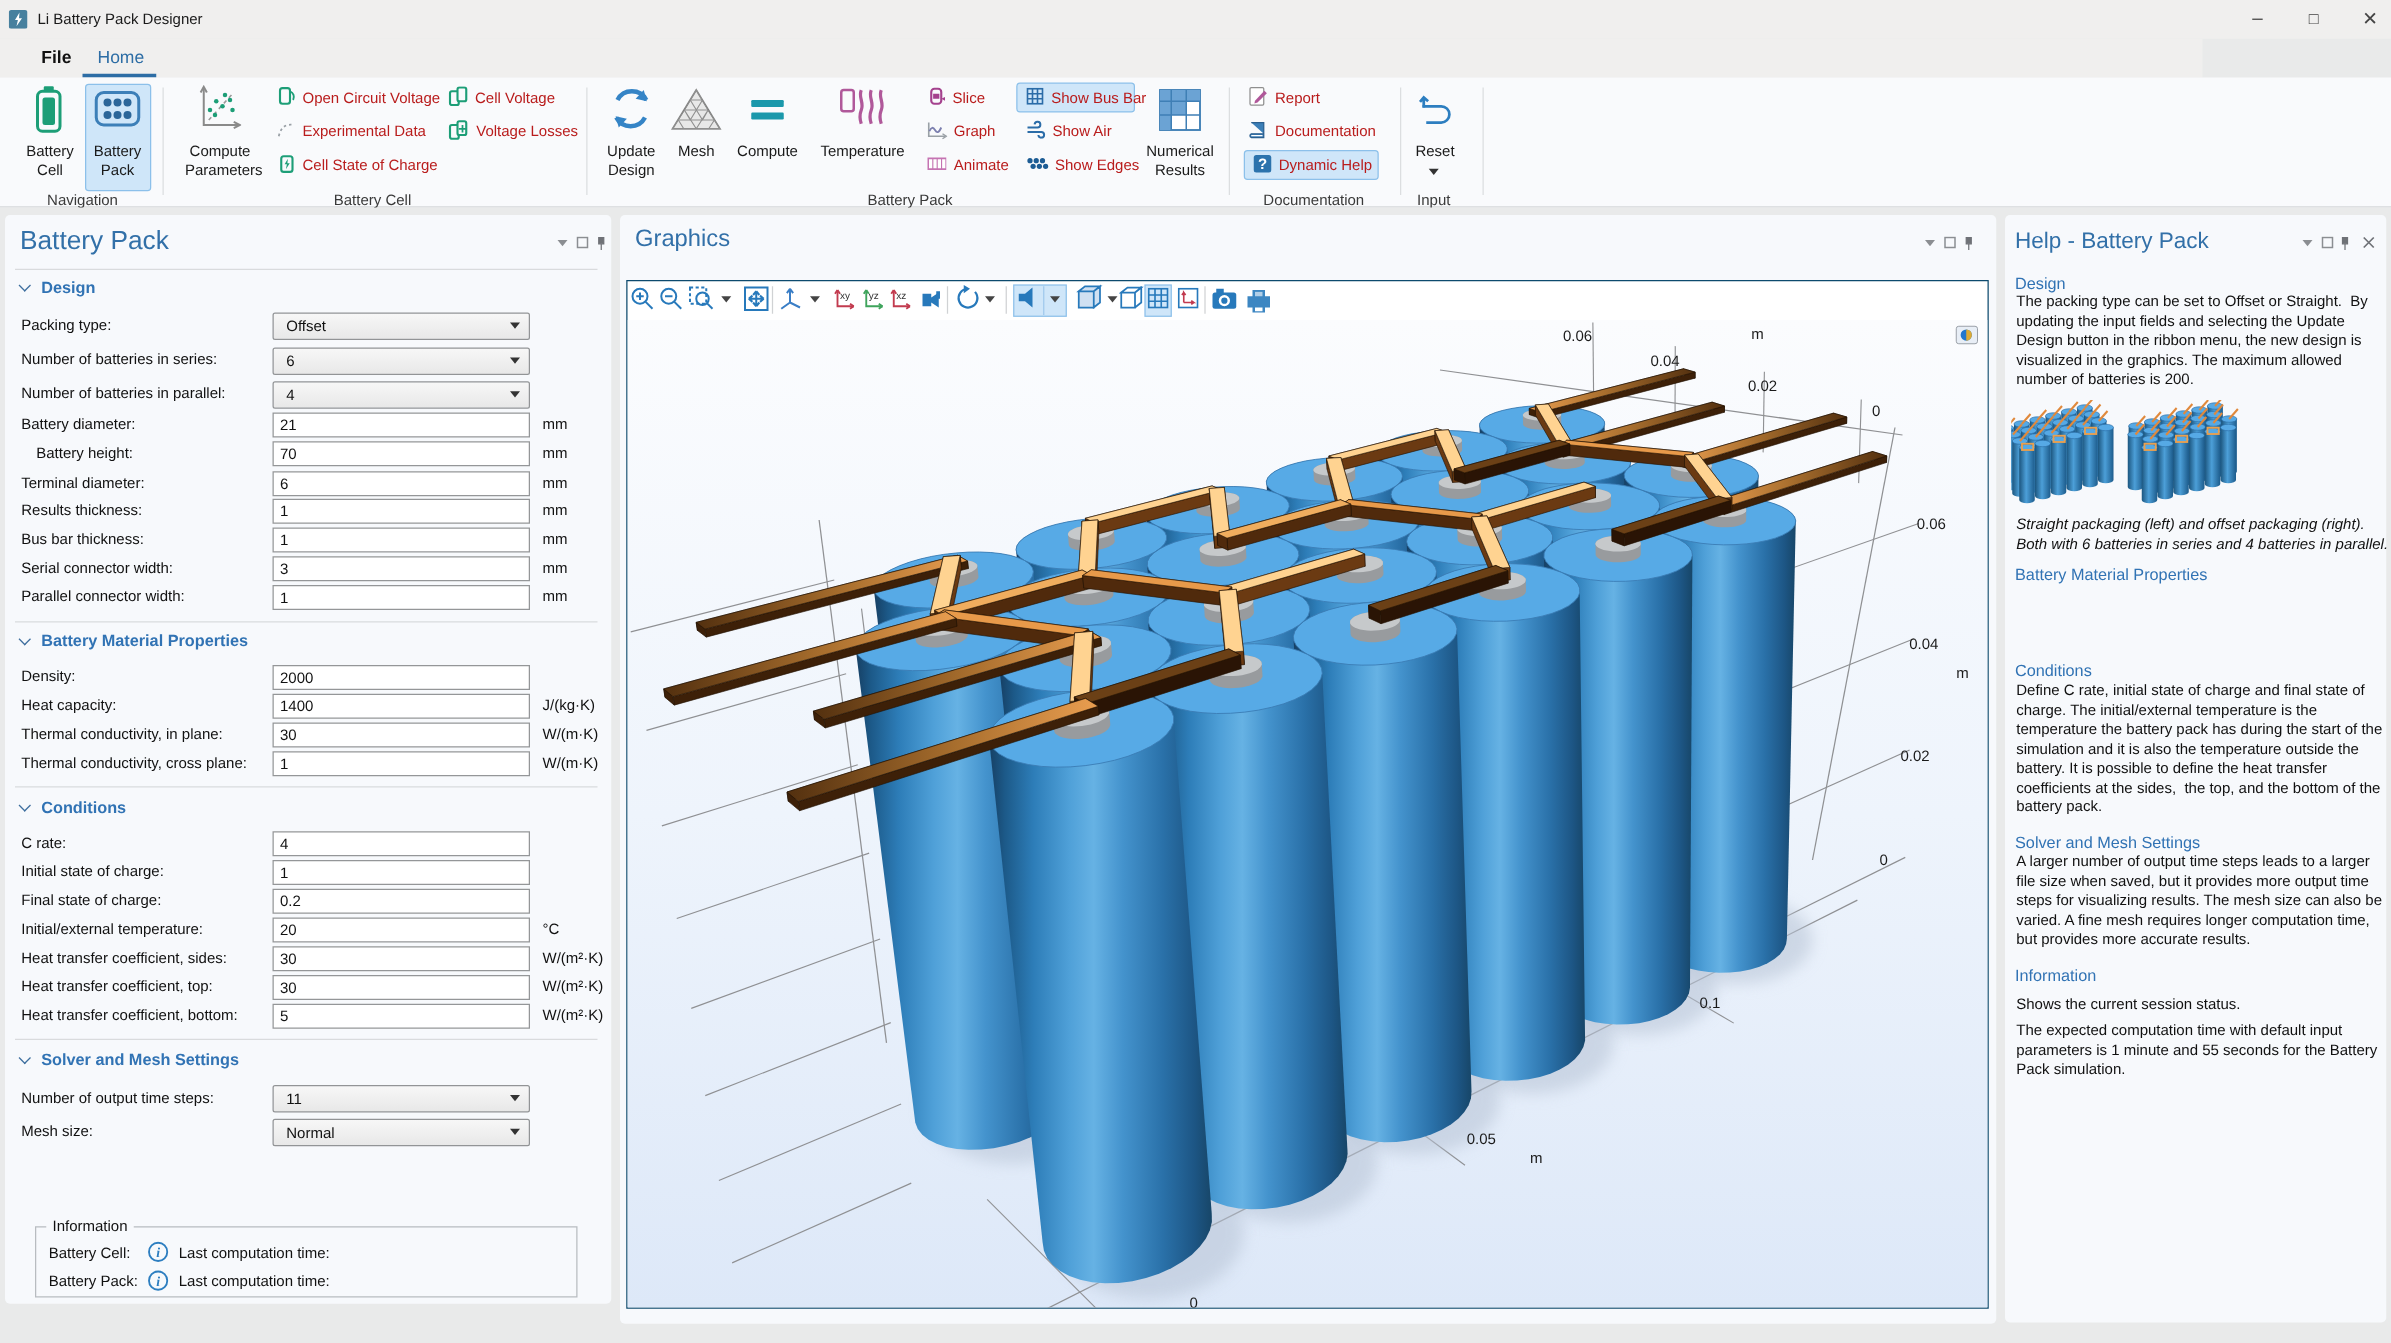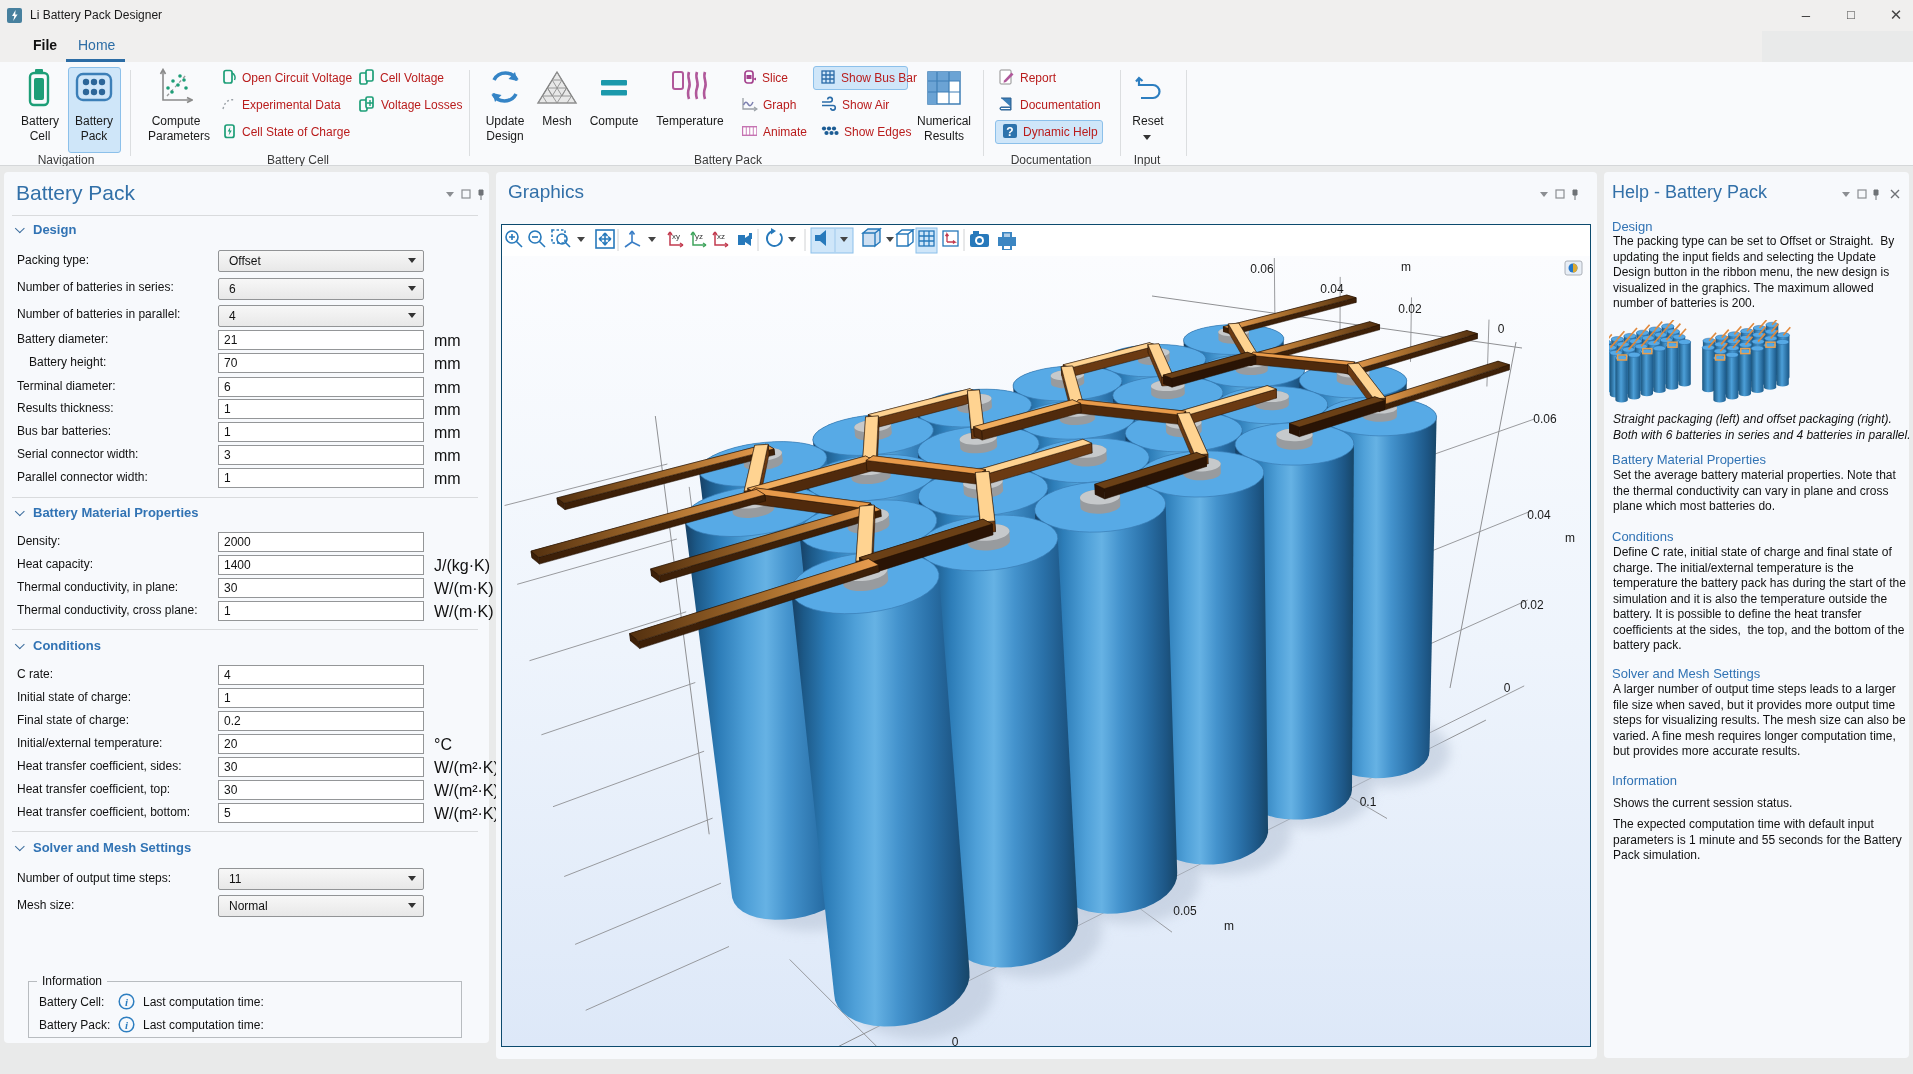--- a/index.html
+++ b/index.html
@@ -18,21 +18,21 @@
 .rbig .cap { position:absolute; top:48px; width:100%; line-height:15px; }
 .rsmall { position:absolute; height:22px; font-size:12px; color:#b91c1c; white-space:nowrap; }
 .rsmall svg { vertical-align:-3px; margin-right:5px; }
 .selbtn { background:#cfe6f9; border:1px solid #8cc0ea; border-radius:3px; }
 #main { position:absolute; left:0; top:166px; width:1913px; height:908px; background:#e9eaea; }
 .panel { position:absolute; background:#f7f9fc; border-radius:4px; }
 .ptitle { position:absolute; font-size:21px; color:#3270a8; }
 .sech { position:absolute; font-size:13px; font-weight:bold; color:#3173b4; }
 .sech .chev { display:inline-block; width:7px; height:7px; border-left:1.6px solid #3d6e9e; border-bottom:1.6px solid #3d6e9e; transform:rotate(-45deg) translate(1px,-2px); margin-right:9px; }
 .flabel { position:absolute; font-size:12px; color:#111; }
-.funit { position:absolute; font-size:16px; color:#111; }
+.funit { position:absolute; font-size:12px; color:#111; }
 .finput { position:absolute; left:214px; width:206px; height:20px; background:#fff; border:1px solid #949698; font-size:12px; color:#111; padding:2px 0 0 5px; }
 .fcombo { position:absolute; left:214px; width:206px; height:22px; background:linear-gradient(#f7f7f7,#e8e8e8); border:1px solid #929496; border-radius:2px; font-size:12px; color:#111; padding:3px 0 0 10px; }
 .fcombo .car { position:absolute; right:7px; top:7px; width:0; height:0; border-left:4px solid transparent; border-right:4px solid transparent; border-top:5px solid #333; }
 .divline { position:absolute; left:8px; width:466px; height:1px; background:#d9dbdd; }
 .helptext { position:absolute; font-size:12px; color:#111; line-height:15.5px; width:342px; }
 .helph { position:absolute; font-size:13px; color:#3173b4; }
 </style>
 </head>
 <body>
 <div id="titlebar">
@@ -270,21 +270,21 @@
       <div class="funit" style="left:430px; top:160px;">mm</div>
     <div class="flabel" style="left:13px; top:183px;margin-left:12px;">Battery height:</div>
     <div class="finput" style="top:181px;">70</div>
       <div class="funit" style="left:430px; top:183px;">mm</div>
     <div class="flabel" style="left:13px; top:207px;">Terminal diameter:</div>
     <div class="finput" style="top:205px;">6</div>
       <div class="funit" style="left:430px; top:207px;">mm</div>
     <div class="flabel" style="left:13px; top:229px;">Results thickness:</div>
     <div class="finput" style="top:227px;">1</div>
       <div class="funit" style="left:430px; top:229px;">mm</div>
-    <div class="flabel" style="left:13px; top:252px;">Bus bar batteries:</div>
+    <div class="flabel" style="left:13px; top:252px;">Bus bar thickness:</div>
     <div class="finput" style="top:250px;">1</div>
       <div class="funit" style="left:430px; top:252px;">mm</div>
     <div class="flabel" style="left:13px; top:275px;">Serial connector width:</div>
     <div class="finput" style="top:273px;">3</div>
       <div class="funit" style="left:430px; top:275px;">mm</div>
     <div class="flabel" style="left:13px; top:298px;">Parallel connector width:</div>
     <div class="finput" style="top:296px;">1</div>
       <div class="funit" style="left:430px; top:298px;">mm</div>
     <div class="divline" style="top:325px;"></div>
     <div class="sech" style="left:13px; top:333px;"><span class="chev"></span>Battery Material Properties</div>
@@ -1194,21 +1194,20 @@
           <path d="M142.2 28.4 L142.2 70.4 A6.2 2.6 0 0 0 154.6 70.4 L154.6 28.4 Z" fill="url(#mcb)"></path>
           <ellipse cx="148.4" cy="28.4" rx="6.2" ry="2.6" fill="#56a9e5" stroke="#2a6ba3" stroke-width="0.5"></ellipse>
           <path d="M154.8 25.2 L154.8 67.2 A6.2 2.6 0 0 0 167.2 67.2 L167.2 25.2 Z" fill="url(#mcb)"></path>
           <ellipse cx="161.0" cy="25.2" rx="6.2" ry="2.6" fill="#56a9e5" stroke="#2a6ba3" stroke-width="0.5"></ellipse>
           <rect x="157.0" y="22.2" width="9" height="5" fill="none" stroke="#e8a050" stroke-width="1.5"></rect>
           <path d="M167.4 22.0 L167.4 64.0 A6.2 2.6 0 0 0 179.8 64.0 L179.8 22.0 Z" fill="url(#mcb)"></path>
           <ellipse cx="173.6" cy="22.0" rx="6.2" ry="2.6" fill="#56a9e5" stroke="#2a6ba3" stroke-width="0.5"></ellipse>
         </svg></div>
     <div class="helptext" style="left:9px; top:240px; width:300px; font-style:italic;">Straight packaging (left) and offset packaging (right).<br>Both with 6 batteries in series and 4 batteries in parallel.</div>
     <div class="helph" style="left:8px; top:280px;">Battery Material Properties</div>
-    <div class="helptext" style="left:9px; top:296px; width:295px;">Set the average battery material properties. Note that<br>the thermal conductivity can vary in plane and cross<br>plane which most batteries do.</div>
     <div class="helph" style="left:8px; top:357px;">Conditions</div>
     <div class="helptext" style="left:9px; top:373px; width:295px;">Define C rate, initial state of charge and final state of<br>charge. The initial/external temperature is the<br>temperature the battery pack has during the start of the<br>simulation and it is also the temperature outside the<br>battery. It is possible to define the heat transfer<br>coefficients at the sides,&nbsp; the top, and the bottom of the<br>battery pack.</div>
     <div class="helph" style="left:8px; top:494px;">Solver and Mesh Settings</div>
     <div class="helptext" style="left:9px; top:510px; width:295px;">A larger number of output time steps leads to a larger<br>file size when saved, but it provides more output time<br>steps for visualizing results. The mesh size can also be<br>varied. A fine mesh requires longer computation time,<br>but provides more accurate results.</div>
     <div class="helph" style="left:8px; top:601px;">Information</div>
     <div class="helptext" style="left:9px; top:624px; width:295px;">Shows the current session status.</div>
     <div class="helptext" style="left:9px; top:645px; width:295px;">The expected computation time with default input<br>parameters is 1 minute and 55 seconds for the Battery<br>Pack simulation.</div>
   </div>
 </div>
 

